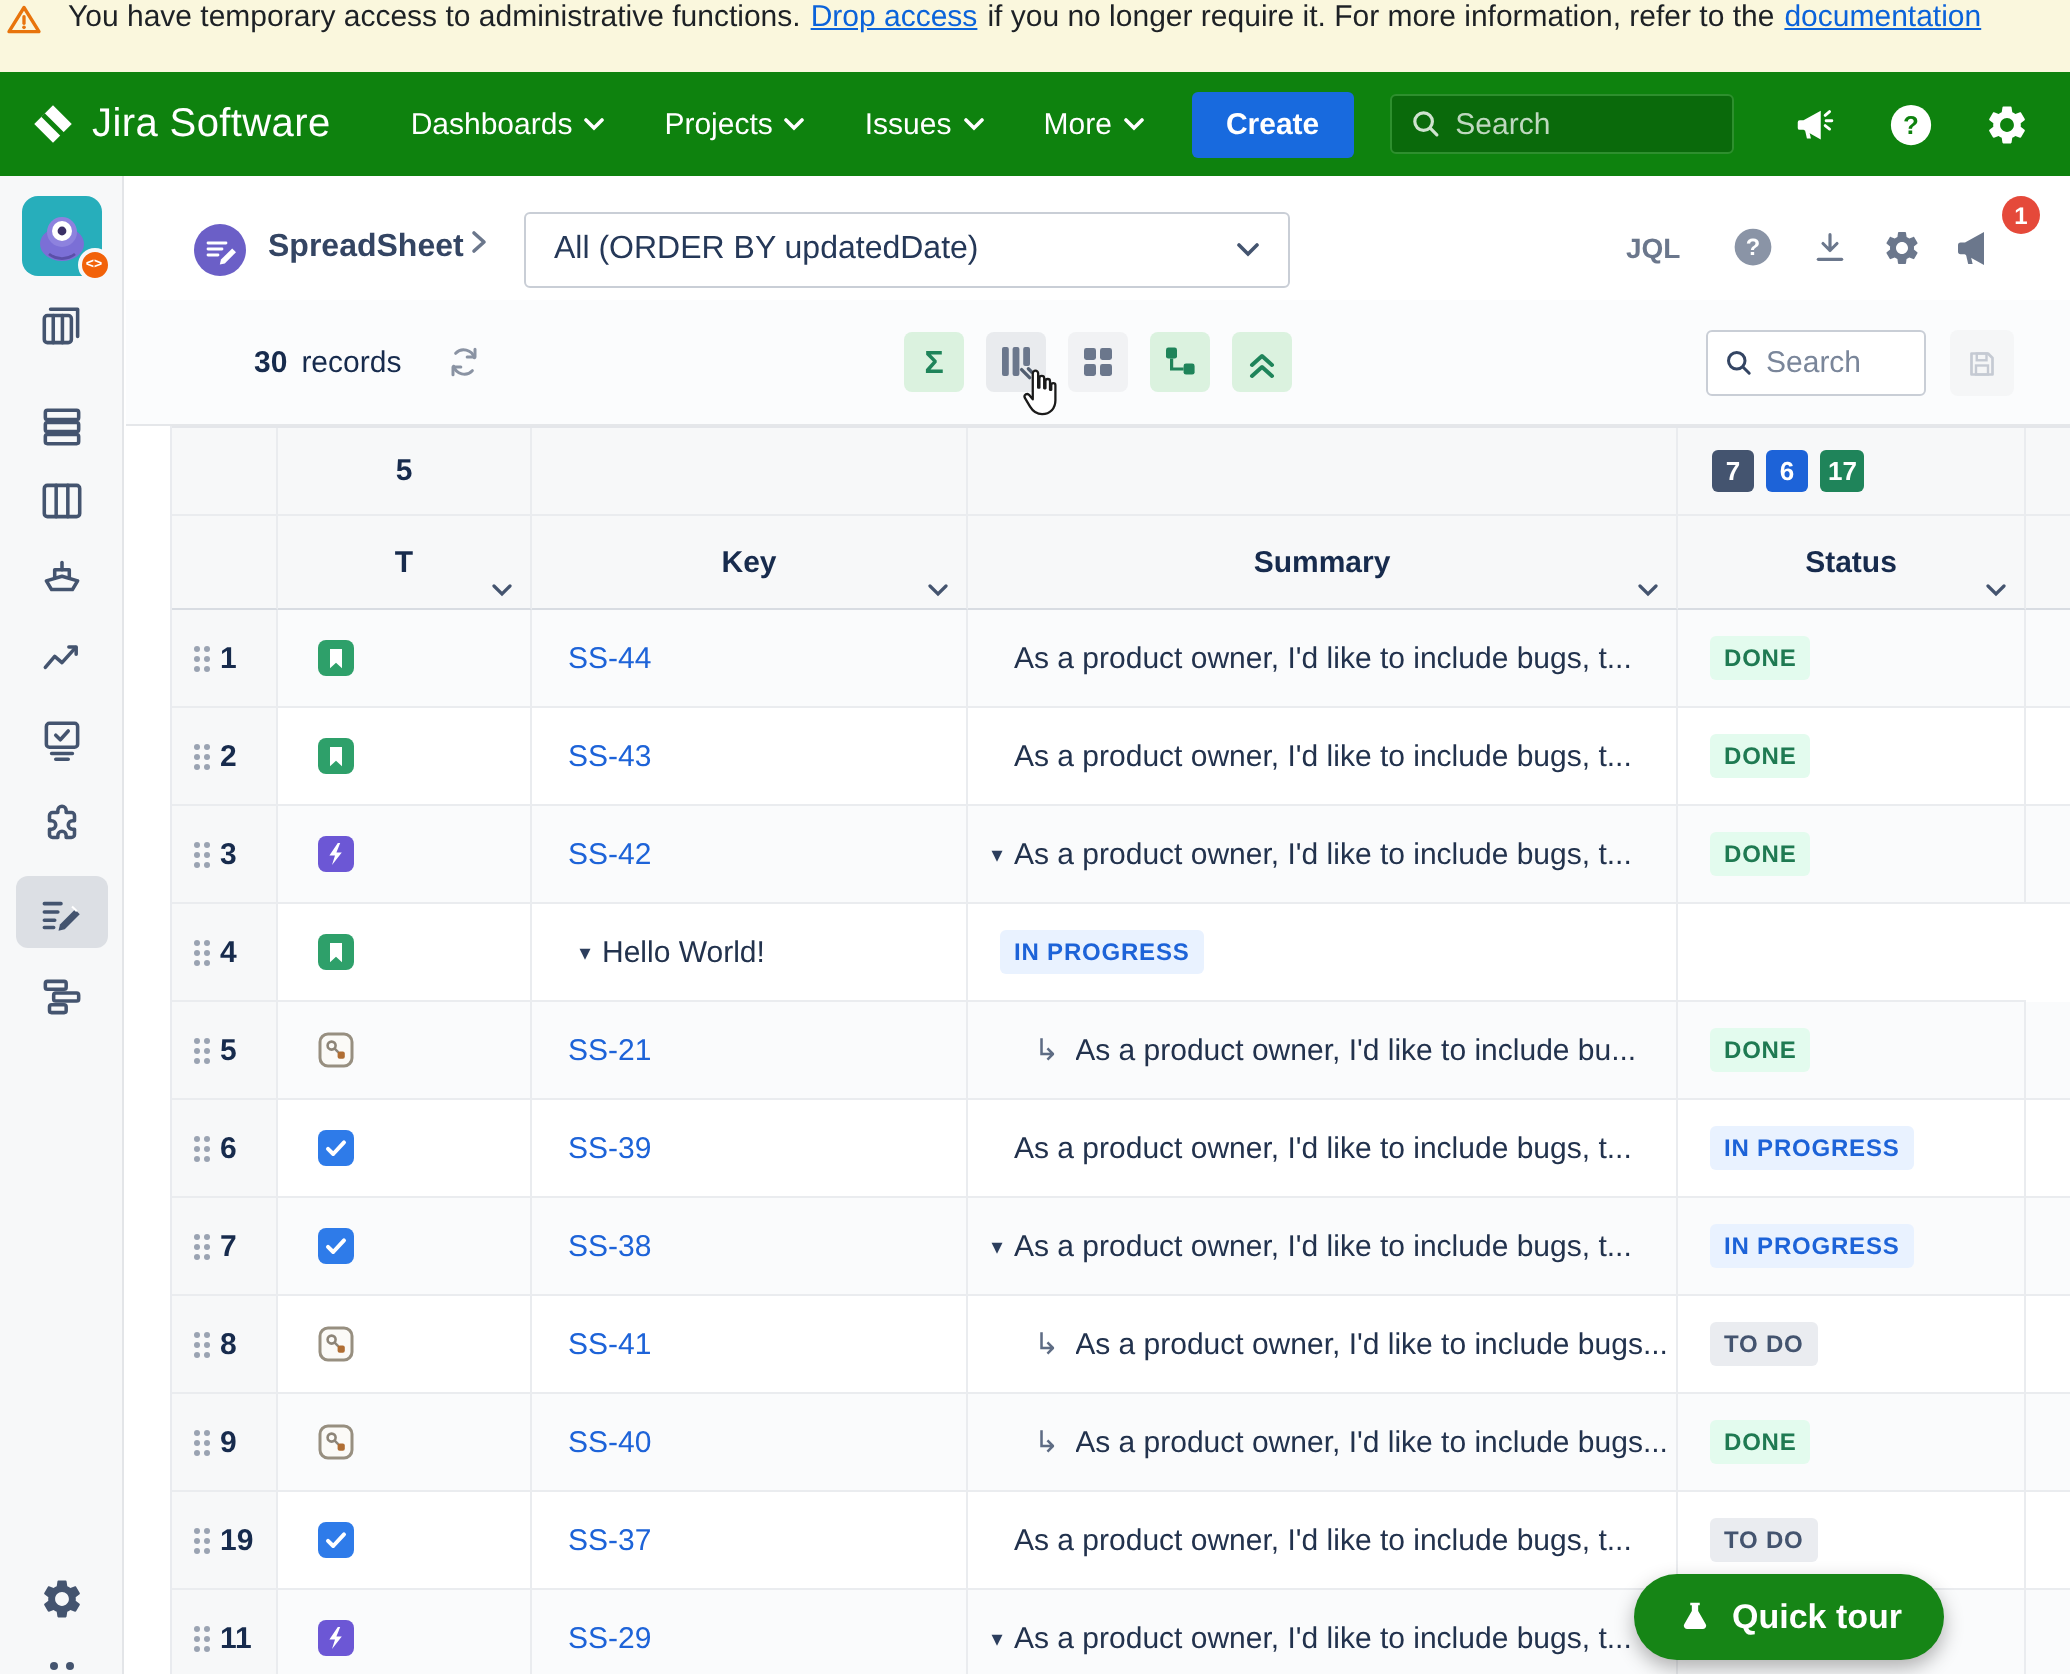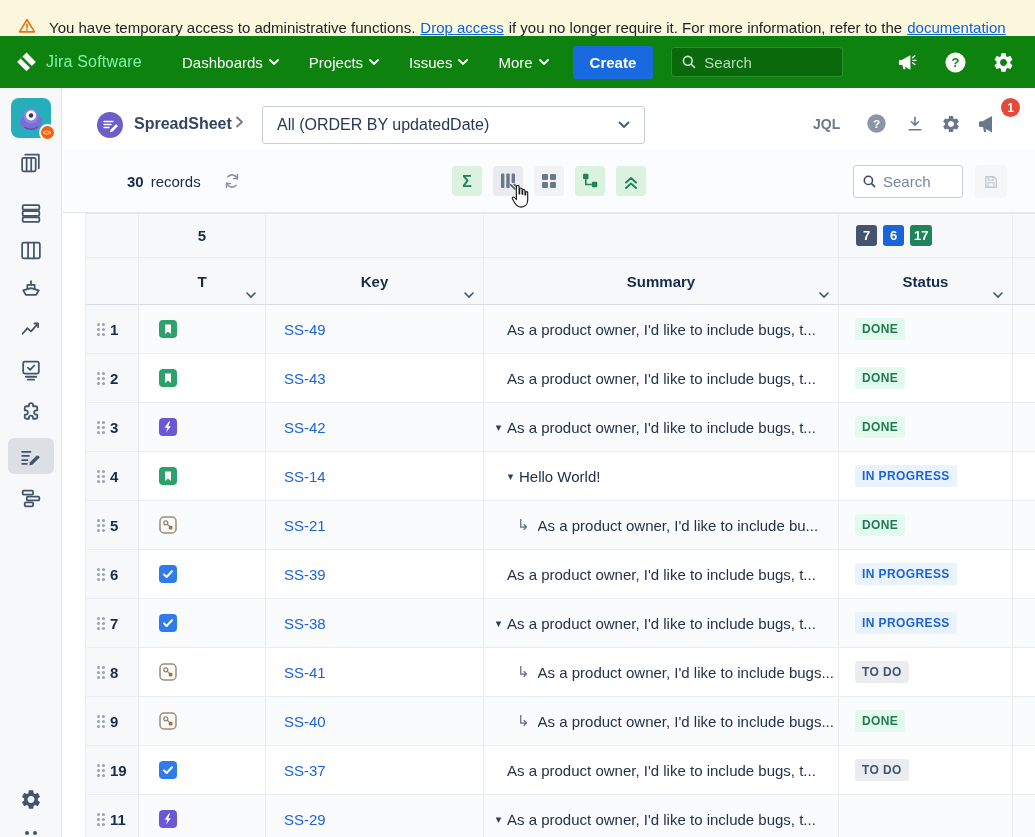--- a/index.html
+++ b/index.html
@@ -1,27 +1,27 @@
 <!DOCTYPE html>
 <html><head>
 <meta charset="utf-8">
 <style>
 * { box-sizing: border-box; margin: 0; padding: 0; }
 html,body { width:1035px; height:837px; overflow:hidden; font-family:"Liberation Sans",sans-serif; background:#fff; position:relative; }
 
 
-.banner { position:absolute; top:0; left:0; width:1035px; height:36px; background:#FAF7DD; display:flex; align-items:flex-end; padding-left:17px; font-size:15px; color:#1D2125; z-index:5; }
+.banner { position:absolute; top:0; left:0; width:1035px; height:36px; background:#FAF7DD; display:flex; align-items:flex-start; padding-left:2px; font-size:15px; color:#1D2125; z-index:5; }
 .banner .warn { margin-right:12px; display:flex; }
 .banner a { color:#0B63DA; text-decoration:underline; margin:0 5px; cursor:pointer; }
 .banner a:last-child { margin-right:0; }
 
 
 .navbar { position:absolute; top:36px; left:0; width:1035px; height:52px; background:#0E820E; display:flex; align-items:center; color:#fff; z-index:5; }
 .brand { display:flex; align-items:center; margin-left:14px; gap:7px; }
-.brand-text { font-size:16px; letter-spacing:.2px; color:#86efac; }
+.brand-text { font-size:20px; letter-spacing:.2px; color:#ffffff; }
 .nav-menus { display:flex; margin-left:40px; gap:30px; }
 .nav-item { display:flex; align-items:center; gap:6px; font-size:15px; cursor:pointer; }
 .create-btn { margin-left:24px; background:#186ADE; border:none; color:#fff; font-weight:bold; font-size:15px; padding:8px 17px; border-radius:3px; cursor:pointer; font-family:inherit; }
 .nav-search { margin-left:18px; width:172px; height:30px; background:#0A6A0B; border:1px solid #2E8F2E; border-radius:3px; display:flex; align-items:center; padding:0 9px; gap:7px; }
 .nav-search input { background:transparent; border:none; outline:none; color:#E8F2E8; font-size:15px; width:120px; font-family:inherit; }
 .nav-search input::placeholder { color:#BFD8BF; }
 .nav-icons { margin-left:auto; display:flex; align-items:center; gap:25px; padding-right:20px; }
 .nav-icons > span { display:flex; cursor:pointer; }
 
 
@@ -429,21 +429,21 @@
           </div>
     <div class="cell c-type">
             <span class="ticon">
               <svg width="18" height="18" viewBox="0 0 18 18">
                 <rect width="18" height="18" rx="4" fill="#2EA06A"></rect>
                 <path d="M6 4.5h6v9.6l-3-2.7-3 2.7z" fill="#fff"></path>
               </svg>
             </span>
           </div>
     <div class="cell c-key">
-            <a class="key">SS-49</a>
+            <a class="key">SS-44</a>
           </div>
     <div class="cell c-sum">
             <span class="chev" style="visibility: hidden;">▾</span>
             <span class="sumtext">As a product owner, I'd like to include bugs, t...</span>
           </div>
     <div class="cell c-status">
             <span class="chip" style="background: rgb(227, 251, 238); color: rgb(31, 122, 82);">DONE</span>
           </div>
     <div class="cell" style="border-right:none"></div>
   </div>
@@ -505,23 +505,20 @@
             <span class="dots"></span>
             <span class="rn">4</span>
           </div>
     <div class="cell c-type">
             <span class="ticon">
               <svg width="18" height="18" viewBox="0 0 18 18">
                 <rect width="18" height="18" rx="4" fill="#2EA06A"></rect>
                 <path d="M6 4.5h6v9.6l-3-2.7-3 2.7z" fill="#fff"></path>
               </svg>
             </span>
-          </div>
-    <div class="cell c-key">
-            <a class="key">SS-14</a>
           </div>
     <div class="cell c-sum" style="padding-left: 18px;">
             <span class="chev">▾</span>
             <span class="sumtext">Hello World!</span>
           </div>
     <div class="cell c-status">
             <span class="chip" style="background: rgb(233, 242, 255); color: rgb(29, 99, 216);">IN PROGRESS</span>
           </div>
     <div class="cell" style="border-right:none"></div>
   </div>
@@ -710,19 +707,25 @@
     <div class="cell c-sum">
             <span class="chev">▾</span>
             <span class="sumtext">As a product owner, I'd like to include bugs, t...</span>
           </div>
     <div class="cell c-status"></div>
     <div class="cell" style="border-right:none"></div>
   </div>
 </div>
   </div>
 
+  <button class="quick-tour">
+    <svg width="19" height="19" viewBox="0 0 24 24">
+        <path d="M9 3h6v1.6h-1v3.6l4.8 8.3a2 2 0 01-1.7 3H6.9a2 2 0 01-1.7-3L10 8.2V4.6H9z" fill="#fff"></path>
+      </svg>
+    <span>Quick tour</span>
+  </button>
 </div>
 
 <span class="cursor">
   <svg width="25" height="27" viewBox="0 0 24 26">
       <path d="M10.3 1.3c.7 0 1.3.6 1.3 1.3v6.9h.6V4.9c0-.6.5-1.1 1.1-1.1.7 0 1.2.5 1.2 1.1v4.9h.6V6.4c0-.6.5-1.1 1.1-1.1s1.1.5 1.1 1.1v4.1h.6V8.3c0-.6.5-1 1-1 .6 0 1 .5 1 1v7.2c0 3.9-2.5 6.7-6.4 6.7-2.9 0-4.4-1.3-5.8-3.6l-2.5-4.2c-.3-.6-.1-1.4.4-1.7.6-.3 1.3-.2 1.7.3l1.7 2.1V2.6c0-.7.6-1.3 1.3-1.3z" fill="#fff" stroke="#1a1a1a" stroke-width="1.1" stroke-linejoin="round"></path>
     </svg>
 </span>
 
 </body></html>

